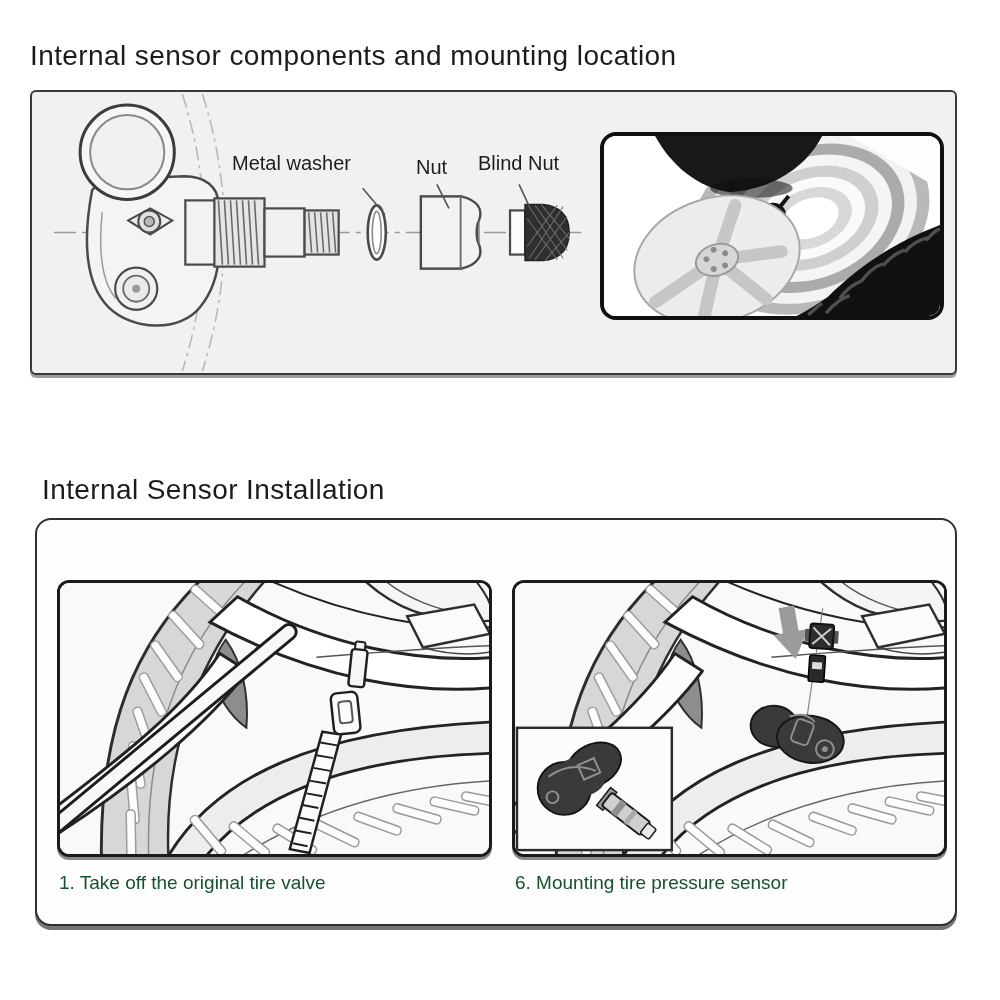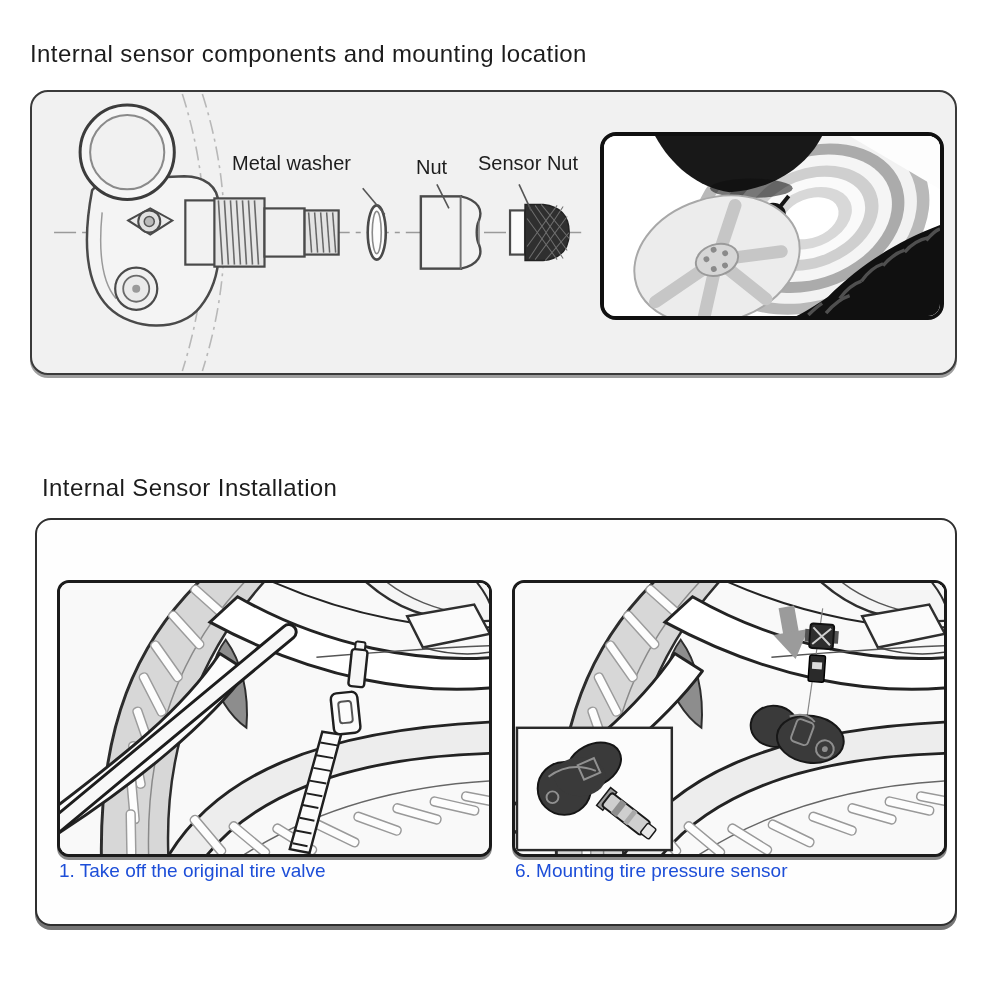--- a/index.html
+++ b/index.html
@@ -1,24 +1,24 @@
 <!DOCTYPE html>
 <html><head>
 <meta charset="utf-8">
 <style>
   * { margin:0; padding:0; box-sizing:border-box; }
   html,body { width:1000px; height:1000px; background:#ffffff; font-family:"Liberation Sans","DejaVu Sans",sans-serif; color:#1e1e1e; }
   .page { position:relative; width:1000px; height:1000px; overflow:hidden; background:#ffffff; }
 
-  .sec-title { position:absolute; left:30px; font-size:24px; font-weight:400; letter-spacing:0.4px; color:#1c1c1c; white-space:nowrap; }
+  .sec-title { position:absolute; left:30px; font-size:28px; font-weight:400; letter-spacing:0.4px; color:#1c1c1c; white-space:nowrap; }
   #title1 { top:40px; }
   #title2 { top:474px;margin-left:12px; }
 
   .box1 { position:absolute; left:30px; top:90px; width:927px; height:285px;
-          background:#f1f1f1; border:2.5px solid #3a3a3a; border-radius:18px;
+          background:#f1f1f1; border:2.5px solid #3a3a3a; border-radius:6px;
           box-shadow:0 3px 0 rgba(40,40,40,.45); overflow:hidden; }
   .box1 svg.diagram { position:absolute; left:0; top:0; width:100%; height:100%; }
 
   .part-label { position:absolute; font-size:20px; color:#1d1d1d; white-space:nowrap; }
   #lbl-washer { left:200px; top:60px; }
   #lbl-nut    { left:384px; top:64px; }
   #lbl-blind  { left:446px; top:60px; }
 
   .photo-inset { position:absolute; left:568px; top:40px; width:344px; height:188px;
                  background:#ffffff; border:4px solid #101010; border-radius:16px; overflow:hidden; }
@@ -28,21 +28,21 @@
           background:#fefefe; border:2.5px solid #2f2f2f; border-radius:16px;
           box-shadow:0 4px 0 rgba(25,25,25,.6); overflow:hidden; }
 
   .panel { position:absolute; top:60px; width:435px; height:277px; background:#f9f9f9;
            border:3.5px solid #1b1b1b; border-radius:12px; overflow:hidden;
            box-shadow:0 3px 0 rgba(20,20,20,.5); }
   #panel1 { left:20px; }
   #panel2 { left:475px; }
   .panel svg { width:100%; height:100%; display:block; }
 
-  .step-caption { position:absolute; top:340px; font-size:19px; color:#1d4ed8; white-space:nowrap; }
+  .step-caption { position:absolute; top:352px; font-size:19px; color:#14532d; white-space:nowrap; }
   #cap1 { left:22px; }
   #cap2 { left:478px; }
 </style>
 </head>
 <body>
 
 <div class="page">
 
   <div id="title1" class="sec-title">Internal sensor components and mounting location</div>
 
@@ -122,21 +122,21 @@
 
       <g stroke="#555" stroke-width="1.6">
         <path d="M 330,96 L 352,122"></path>
         <path d="M 404,92 L 416,116"></path>
         <path d="M 486,92 L 498,118"></path>
       </g>
     </svg>
 
     <div id="lbl-washer" class="part-label">Metal washer</div>
     <div id="lbl-nut" class="part-label">Nut</div>
-    <div id="lbl-blind" class="part-label">Sensor Nut</div>
+    <div id="lbl-blind" class="part-label">Blind Nut</div>
 
     <div class="photo-inset">
       <svg viewBox="0 0 342 186" preserveAspectRatio="none">
         <rect x="0" y="0" width="342" height="186" fill="#ffffff"></rect>
 
         <g transform="rotate(-22 210 85)">
           <ellipse cx="210" cy="85" rx="125" ry="95" fill="#b9b9b9"></ellipse>
           <ellipse cx="210" cy="85" rx="112" ry="84" fill="#f2f2f2"></ellipse>
           <ellipse cx="210" cy="85" rx="99" ry="73" fill="#ababab"></ellipse>
           <ellipse cx="210" cy="85" rx="86" ry="62" fill="#f5f5f5"></ellipse>

